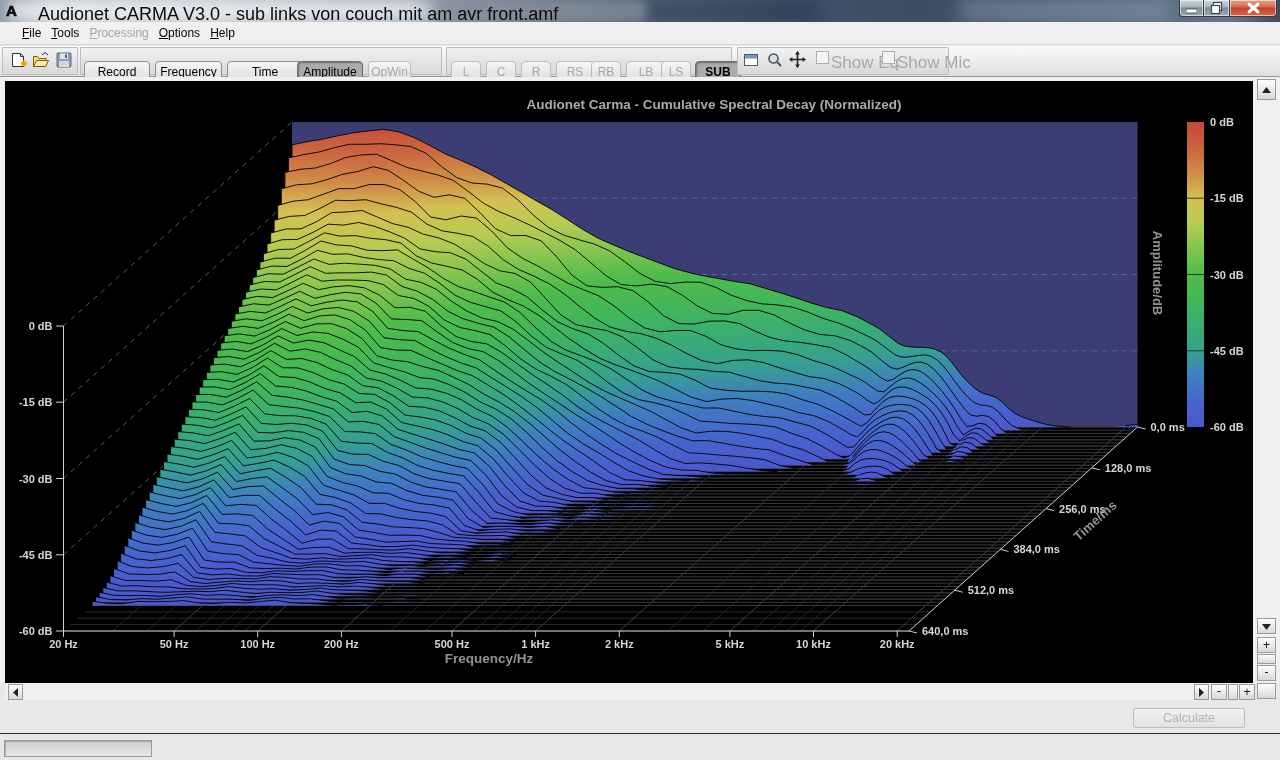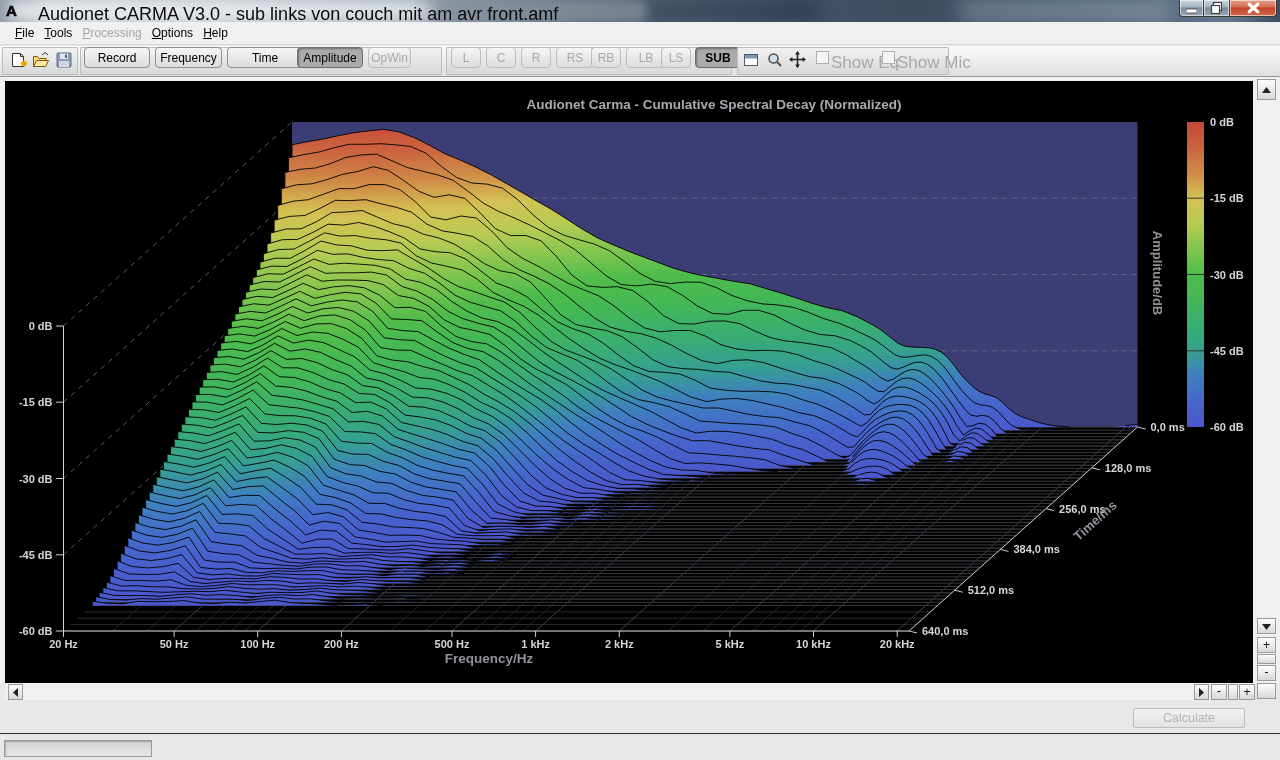--- a/index.html
+++ b/index.html
@@ -11,29 +11,29 @@
 #appicon{position:absolute;left:4px;top:2px;width:15px;height:17px;-webkit-text-stroke:0.7px #0a0a0a;
  color:#0a0a0a;font-weight:bold;font-size:15px;line-height:17px;text-align:center}
 #title-text{position:absolute;left:38px;top:4px;font-size:18px;color:#0a0a0a;white-space:nowrap}
 .winbtns{position:absolute;right:3px;top:0;height:17px;display:flex}
 .wbtn{height:17px;border:1px solid #3c3c3c;border-top:none;box-shadow:inset 0 0 0 1px rgba(255,255,255,0.55)}
 .wbtn.min{width:25px;border-radius:0 0 0 4px;background:linear-gradient(#ccd6df 0%,#aab7c3 40%,#7e8e9d 50%,#9aa7b3 100%)}
 .wbtn.max{width:26px;border-left:none;background:linear-gradient(#ccd6df 0%,#aab7c3 40%,#7e8e9d 50%,#9aa7b3 100%)}
 .wbtn.close{width:47px;border-left:none;border-radius:0 0 4px 0;background:linear-gradient(#e2a28c 0%,#d8745c 38%,#c24528 52%,#d4684c 100%)}
 .wbtn svg{display:block;margin:auto}
 #menubar{position:absolute;left:0;top:22px;width:1280px;height:23px;background:#f0f0f0;border-bottom:1px solid #d8d8d8}
-#menubar{padding-left:10px}
+#menubar{padding-left:17px}
 #menubar span{display:inline-block;font-size:12px;color:#000;padding:4px 5px 0 5px}
 #menubar span.dis{color:#a5a5a5}
 #menubar u{text-decoration:underline}
 #toolbar{position:absolute;left:0;top:46px;width:1280px;height:31px;
  background:linear-gradient(#fbfbfb,#dfdfdf);border-bottom:1px solid #979797}
 .tgroup{position:absolute;top:1px;height:28px;background:linear-gradient(#f2f2f2,#d8d8d8);
  border:1px solid #bdbdbd;border-radius:1px}
-.tbtn{position:absolute;top:1px;height:21px;background:linear-gradient(#f6f6f6,#dcdcdc);
+.tbtn{position:absolute;top:15px;height:21px;background:linear-gradient(#f6f6f6,#dcdcdc);
  border:1px solid #8e8e8e;border-radius:4px;font-size:12px;color:#000;text-align:center}
 .tbtn.dis{color:#a8a8a8;border-color:#bdbdbd}
 .tbtn.pressed{background:#ababab;border-color:#6e6e6e;box-shadow:inset 1px 1px 2px rgba(0,0,0,0.35)}
 .tbtn span{display:inline-block;padding-top:3px}
 .chk{position:absolute;top:5px;width:13px;height:13px;background:#f4f4f4;border:1px solid #b0b0b0}
 .chklab{position:absolute;top:7px;font-size:17px;color:#a8a8a8}
 #plotwrap{position:absolute;left:0;top:77px;width:1280px;height:606px;background:#f0f0f0}
 #plotblack{position:absolute;left:5px;top:4px;width:1248px;height:602px;background:#000}
 #vscroll{position:absolute;right:2px;top:2px;width:21px;height:604px;background:#f0f0f0}
 #hscroll{position:absolute;left:5px;top:683px;width:1250px;height:17px;background:#f0f0f0}

